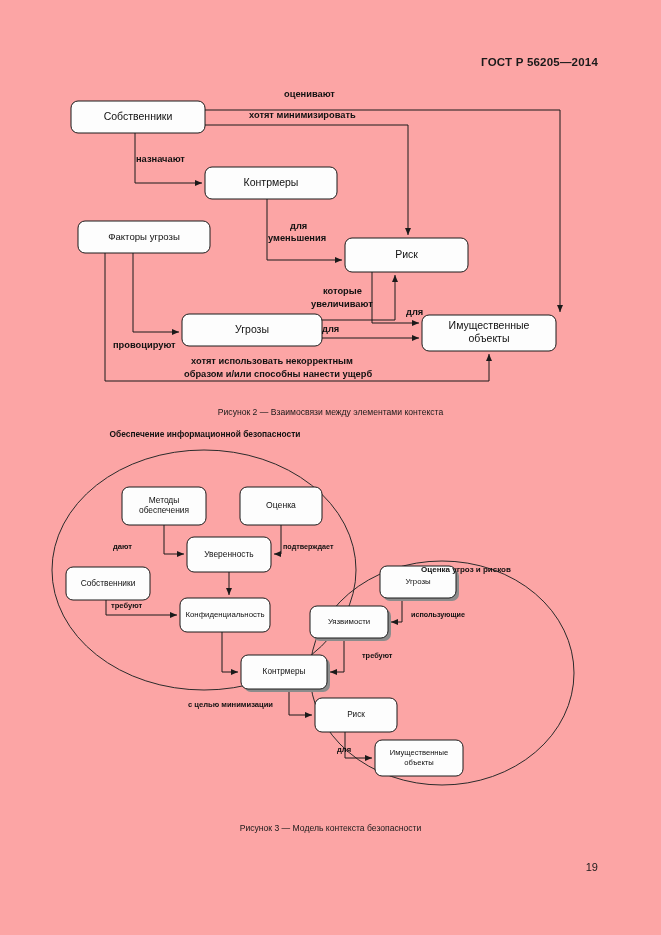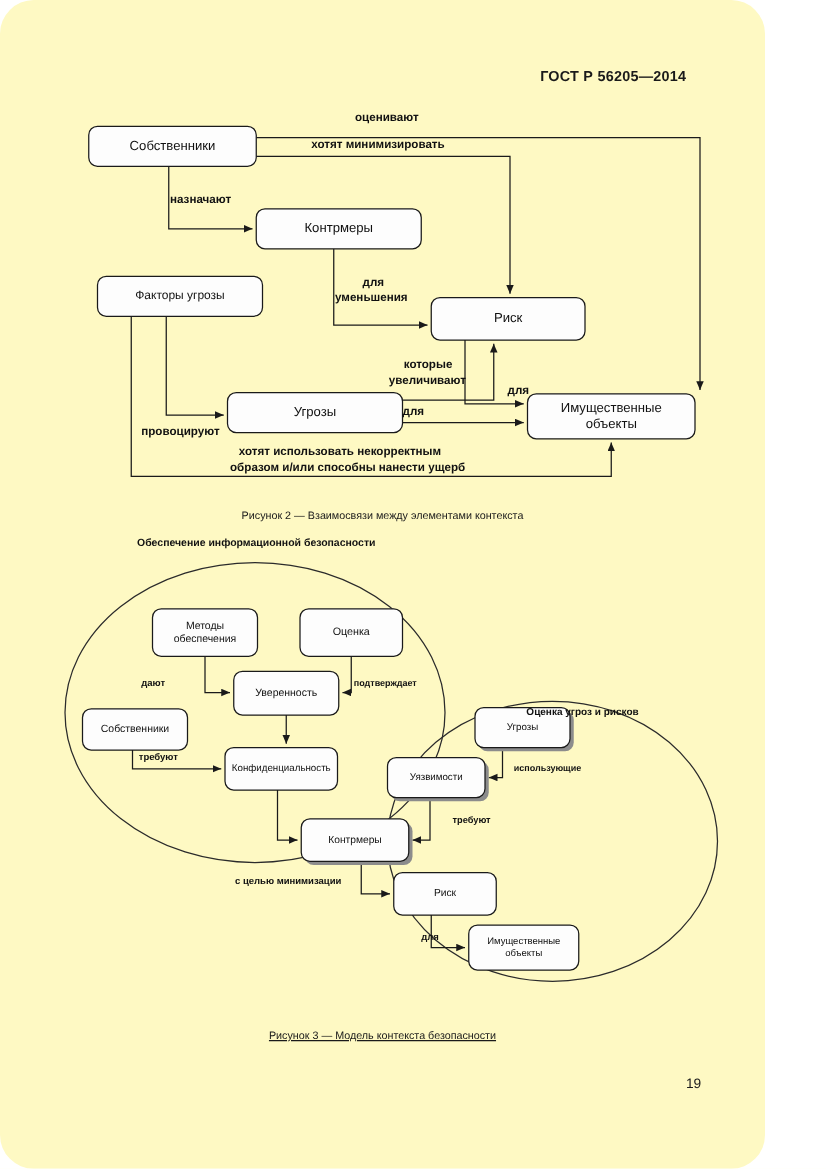--- a/index.html
+++ b/index.html
@@ -5,53 +5,52 @@
   html, body {
     margin: 0;
     padding: 0;
     background: #ffffff;
   }
   body {
     font-family: "Liberation Sans", sans-serif;
   }
   #page {
     position: relative;
-    width: 612px;
+    width: 661px;
     height: 935px;
-    background: #fef9c3;
+    background: #fca5a5;
     overflow: hidden;
-    border-radius: 27px;
   }
   #doc-header {
     position: absolute;
     top: 56px;
     right: 63px;
     font-size: 11.5px;
     font-weight: bold;
     color: #1a1a1a;
     letter-spacing: 0.2px;
     white-space: nowrap;
   }
   #page-number {
     position: absolute;
     bottom: 62px;
-    right: 51px;
+    right: 63px;
     font-size: 11px;
     color: #1a1a1a;
   }
   .fig-caption {
     position: absolute;
     width: 100%;
     text-align: center;
     font-size: 8.6px;
     color: #1a1a1a;
     margin-top: 18px;
   }
   #caption-fig2 { top: 389px; left: 0; }
-  #caption-fig3 { top: 805px; left: 0; text-decoration: underline; }
+  #caption-fig3 { top: 805px; left: 0; }
 
   .diagram {
     position: absolute;
     left: 0;
   }
   #figure2 { top: 85px; }
   #figure3 { top: 420px; }
 
   svg { display: block; overflow: visible; }
   .node-rect {

